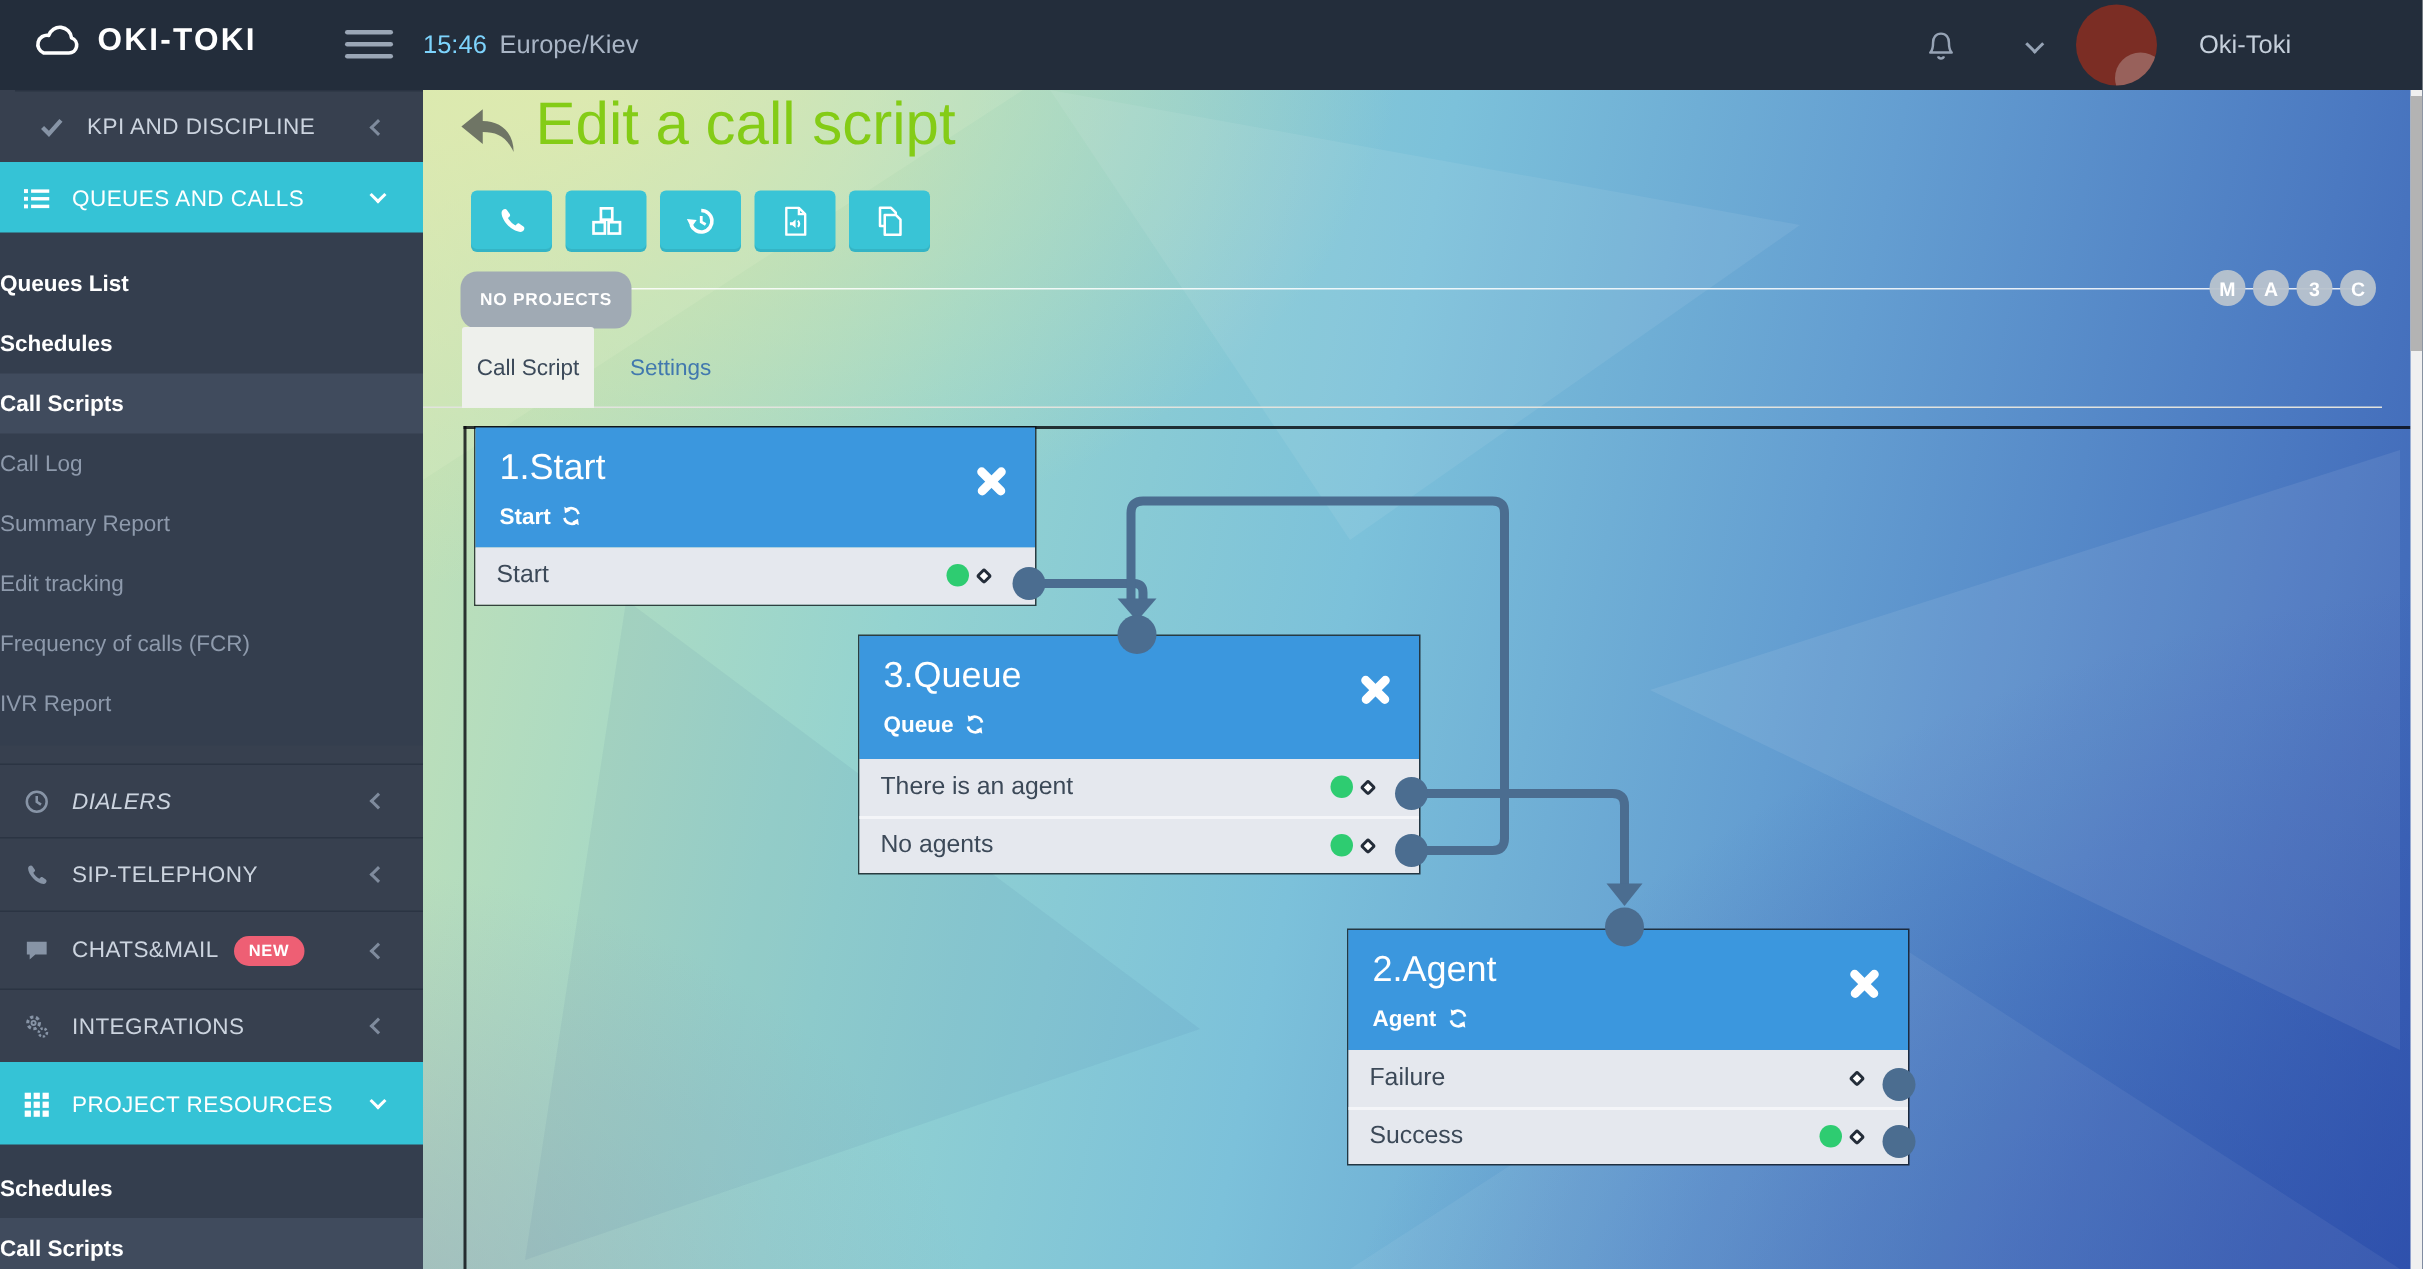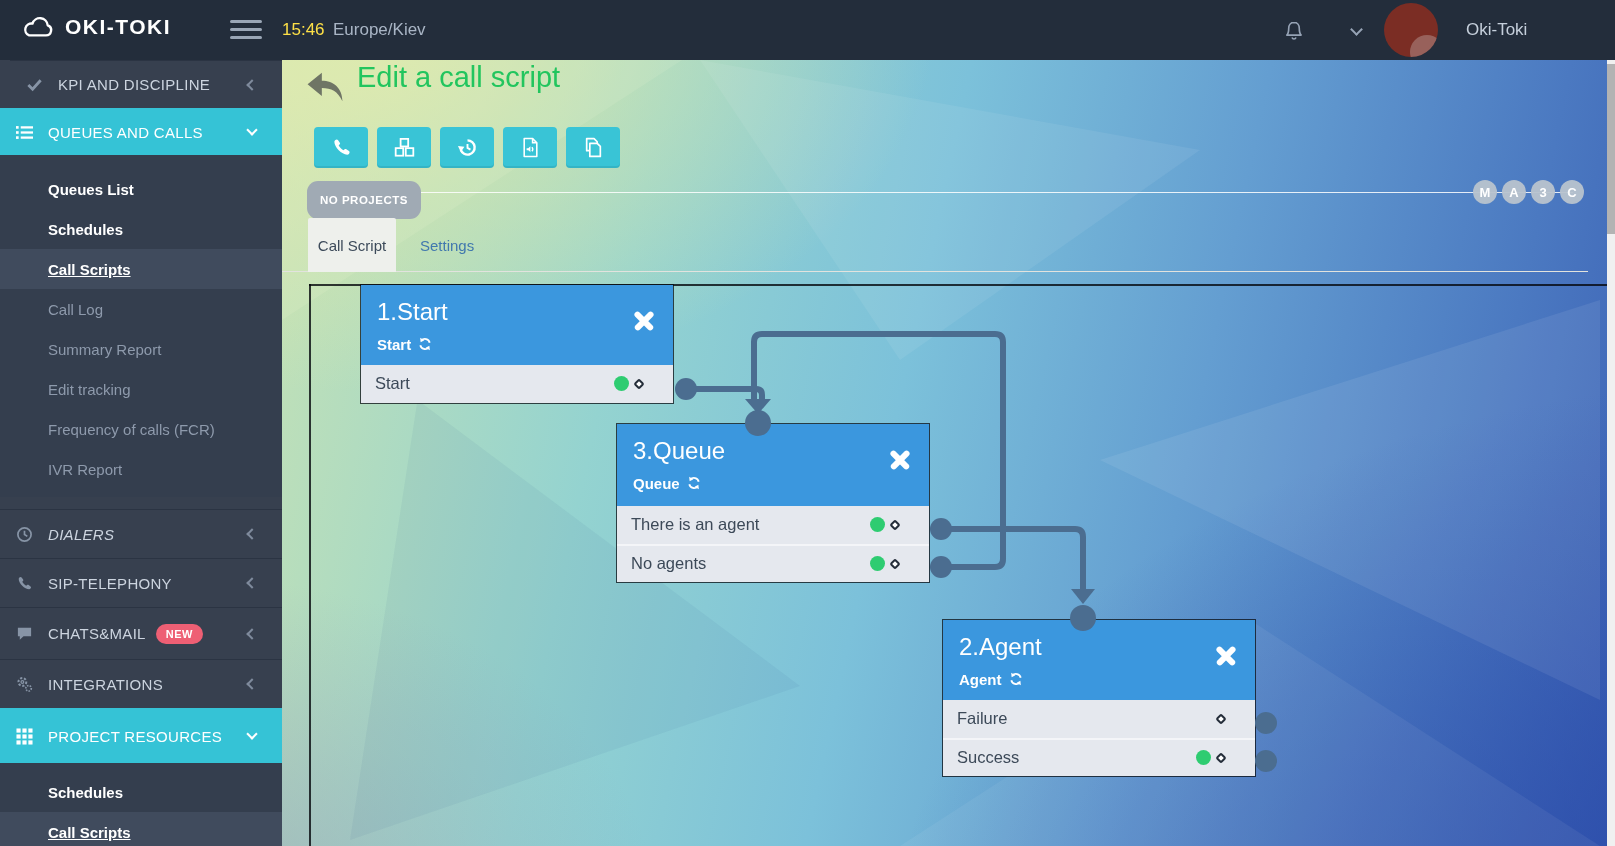--- a/index.html
+++ b/index.html
@@ -5,73 +5,73 @@
   * { margin:0; padding:0; box-sizing:border-box; }
   html,body { width:1615px; height:846px; overflow:hidden; font-family:"Liberation Sans","DejaVu Sans",sans-serif; }
   .page { position:relative; width:1615px; height:846px; background:#37404f; overflow:hidden; }
 
   
   .topbar { position:absolute; left:0; top:0; width:1615px; height:60px; background:#232d3b; z-index:50; }
   .logo { position:absolute; left:20px; top:14px; display:flex; align-items:center; gap:9px; }
   .logo-text { color:#fff; font-size:21px; font-weight:700; letter-spacing:1.5px; }
   .hamburger { position:absolute; left:230px; top:20px; width:32px; height:20px; cursor:pointer; }
   .hamburger i { display:block; height:2.5px; background:#9aa6b6; border-radius:2px; margin-bottom:5.5px; }
-  .tb-time { position:absolute; left:282px; top:20px; font-size:17px; color:#fde047; }
+  .tb-time { position:absolute; left:282px; top:20px; font-size:17px; color:#7dd3fc; }
   .tb-tz { position:absolute; left:333px; top:20px; font-size:17px; color:#a9b5c5; }
   .bell-wrap { position:absolute; left:1283px; top:20px; }
   .tb-chev { position:absolute; left:1352px; top:25px; width:9px; height:9px; border-right:2px solid #96a3b5; border-bottom:2px solid #96a3b5; transform:rotate(45deg); }
   .avatar { position:absolute; left:1384px; top:3px; width:54px; height:54px; border-radius:50%; background:#7b2d24; overflow:hidden; }
   .avatar::after { content:""; position:absolute; left:26px; top:32px; width:34px; height:34px; border-radius:50%; background:rgba(220,220,220,0.30); }
   .tb-account { position:absolute; left:1466px; top:20px; font-size:17px; color:#c5cfdb; }
 
   
   .sidebar { position:absolute; left:0; top:60px; width:282px; height:786px; background:#37404f; z-index:40; }
   .sb-row { position:relative; display:flex; align-items:center; padding-left:48px; border-top:1px solid #2b3443; color:#ccd4df; font-size:15px; letter-spacing:0.3px; cursor:pointer; }
   .sb-row .sb-ic { position:absolute; left:16px; display:flex; }
   .sb-row .chev { position:absolute; right:26px; width:8px; height:8px; border-right:2px solid #7f8b9d; border-bottom:2px solid #7f8b9d; transform:rotate(135deg); }
   .sb-row.open { background:#35c3d6; color:#fff; border-top-color:transparent; }
   .sb-row.open .chev { border-color:#fff; transform:rotate(45deg); margin-top:-4px; }
   .submenu { background:#343e4e; }
-  .sm-item { position:relative; display:flex; align-items:center; height:40px; padding-left:48px; font-size:15px; color:#8e9aac; cursor:pointer; }
+  .sm-item { position:relative; display:flex; align-items:center; height:40px; font-size:15px; color:#8e9aac; cursor:pointer; }
   .sm-item.bold { color:#fff; font-weight:700; }
-  .sm-item.active { background:#404b5d;text-decoration:underline; }
+  .sm-item.active { background:#404b5d; }
   .new-badge { margin-left:10px; background:#ee5f74; color:#fff; font-size:11px; font-weight:700; padding:4px 10px; border-radius:11px; letter-spacing:0.5px; }
 
   
   .content-bg { position:absolute; left:282px; top:60px; width:1333px; height:786px; z-index:1;
     background:
       radial-gradient(1100px 700px at 6% -4%, rgba(222,233,168,0.95), rgba(222,233,168,0) 52%),
       radial-gradient(1500px 950px at 115% 115%, rgba(40,72,168,0.9), rgba(40,72,168,0) 62%),
       radial-gradient(800px 600px at -5% 108%, rgba(148,160,186,0.6), rgba(148,160,186,0) 55%),
       linear-gradient(102deg,#c6e2b4 0%,#94d3d0 26%,#7cc1da 46%,#649ed1 66%,#4b79c1 86%,#3a5fb4 100%);
   }
   .facet { position:absolute; z-index:2; }
 
   
   .back-btn { position:absolute; left:306px; top:70px; width:38px; height:34px; z-index:10; cursor:pointer; }
-  .page-title { position:absolute; left:357px; top:61px; font-size:29px; font-weight:300; color:#22c55e; z-index:10; }
+  .page-title { position:absolute; left:357px; top:61px; font-size:40px; font-weight:300; color:#84cc16; z-index:10; }
   .toolbar { position:absolute; left:314px; top:127px; display:flex; gap:9px; z-index:10; }
   .tool-btn { width:54px; height:41px; background:#39c4d6; border:none; border-radius:4px; display:flex; align-items:center; justify-content:center; cursor:pointer; box-shadow:inset 0 -2px 0 rgba(0,0,0,0.08); }
 
   .proj-line { position:absolute; left:385px; top:192px; width:1188px; height:1px; background:rgba(255,255,255,0.85); z-index:9; }
   .no-projects { position:absolute; left:307px; top:181px; height:38px; padding:0 13px; background:#a0aab4; border-radius:11px; color:#fff; font-size:11.5px; font-weight:700; letter-spacing:0.5px; display:flex; align-items:center; z-index:10; cursor:pointer; }
   .mode-badges { position:absolute; left:1473px; top:180px; display:flex; gap:5px; z-index:10; }
   .mode-badge { width:24px; height:24px; border-radius:50%; background:rgba(184,195,206,0.95); color:#fff; font-size:13px; font-weight:700; display:flex; align-items:center; justify-content:center; cursor:pointer; }
 
   
   .tab-active { position:absolute; left:308px; top:218px; width:88px; height:54px; background:#eef0ec; color:#3c4a5a; font-size:15px; display:flex; align-items:center; justify-content:center; z-index:10; cursor:pointer; border-radius:2px 2px 0 0; }
   .tab-settings { position:absolute; left:420px; top:218px; height:54px; color:#4178ae; font-size:15px; display:flex; align-items:center; z-index:10; cursor:pointer; }
   .tab-line { position:absolute; left:282px; top:271px; width:1306px; height:1px; background:#e2e3de; z-index:8; }
 
   
   .canvas-top { position:absolute; left:309px; top:284px; width:1298px; height:2px; background:rgba(5,8,12,0.8); z-index:6; }
   .canvas-left { position:absolute; left:309px; top:284px; width:2px; height:562px; background:rgba(5,8,12,0.8); z-index:6; }
 
   
-  .node { position:absolute; width:314px; border:1px solid rgba(8,12,18,0.75); z-index:10;margin-left:44px; }
+  .node { position:absolute; width:375px; border:1px solid rgba(8,12,18,0.75); z-index:10; }
   .node-header { position:relative; background:#3b97de; color:#fff; padding:13px 16px 12px 16px; cursor:move; }
   .node-title { font-size:24px; font-weight:400; line-height:1.2; }
   .node-sub { margin-top:9px; font-size:15px; font-weight:700; display:flex; align-items:center; gap:7px; }
   .node-close { position:absolute; right:18px; top:24px; width:22px; height:22px; cursor:pointer; }
   .node-close::before,.node-close::after { content:""; position:absolute; left:-1px; top:8.5px; width:24px; height:5.5px; border-radius:3px; background:#fff; }
   .node-close::before { transform:rotate(45deg); } .node-close::after { transform:rotate(-45deg); }
   .node-row { position:relative; height:38px; background:#e5e8ee; display:flex; align-items:center; padding-left:14px; font-size:16.5px; color:#3c4958; }
   .node-row + .node-row { border-top:2px solid #f4f5f8; }
   .row-icons { position:absolute; right:16px; top:0; height:100%; display:flex; align-items:center; gap:6px; }
   .gdot { width:15px; height:15px; border-radius:50%; background:#2ecc71; }

